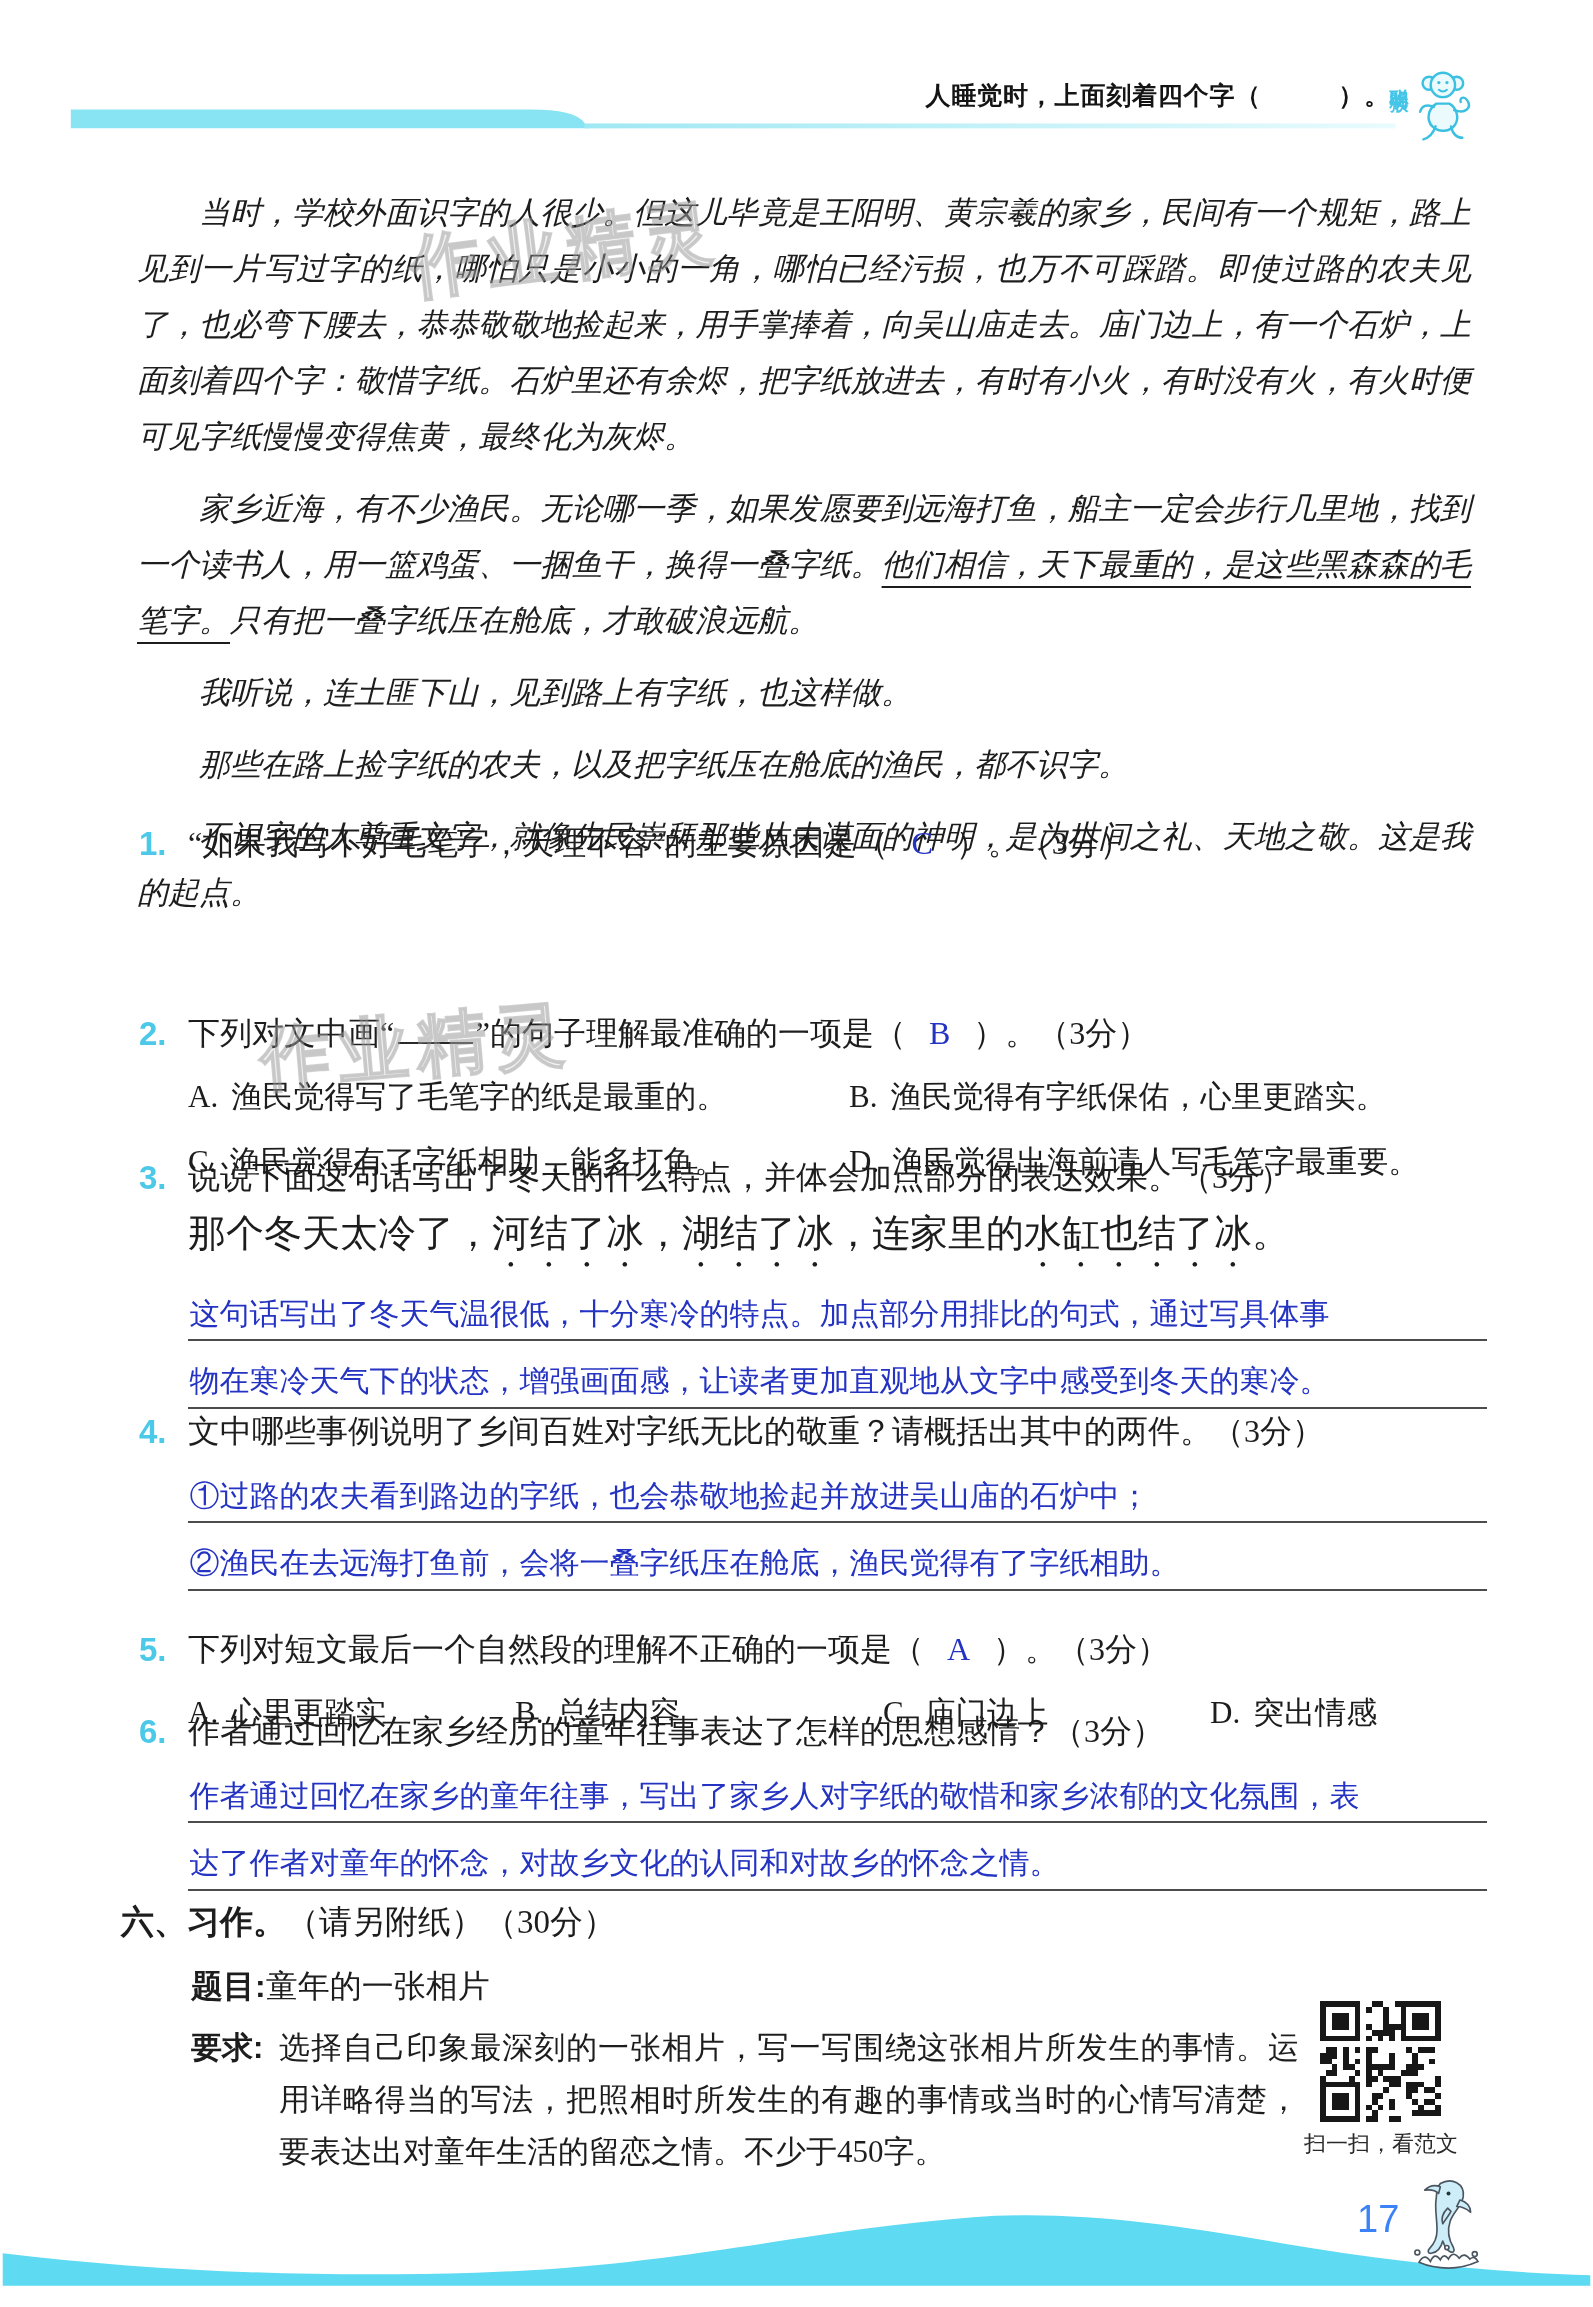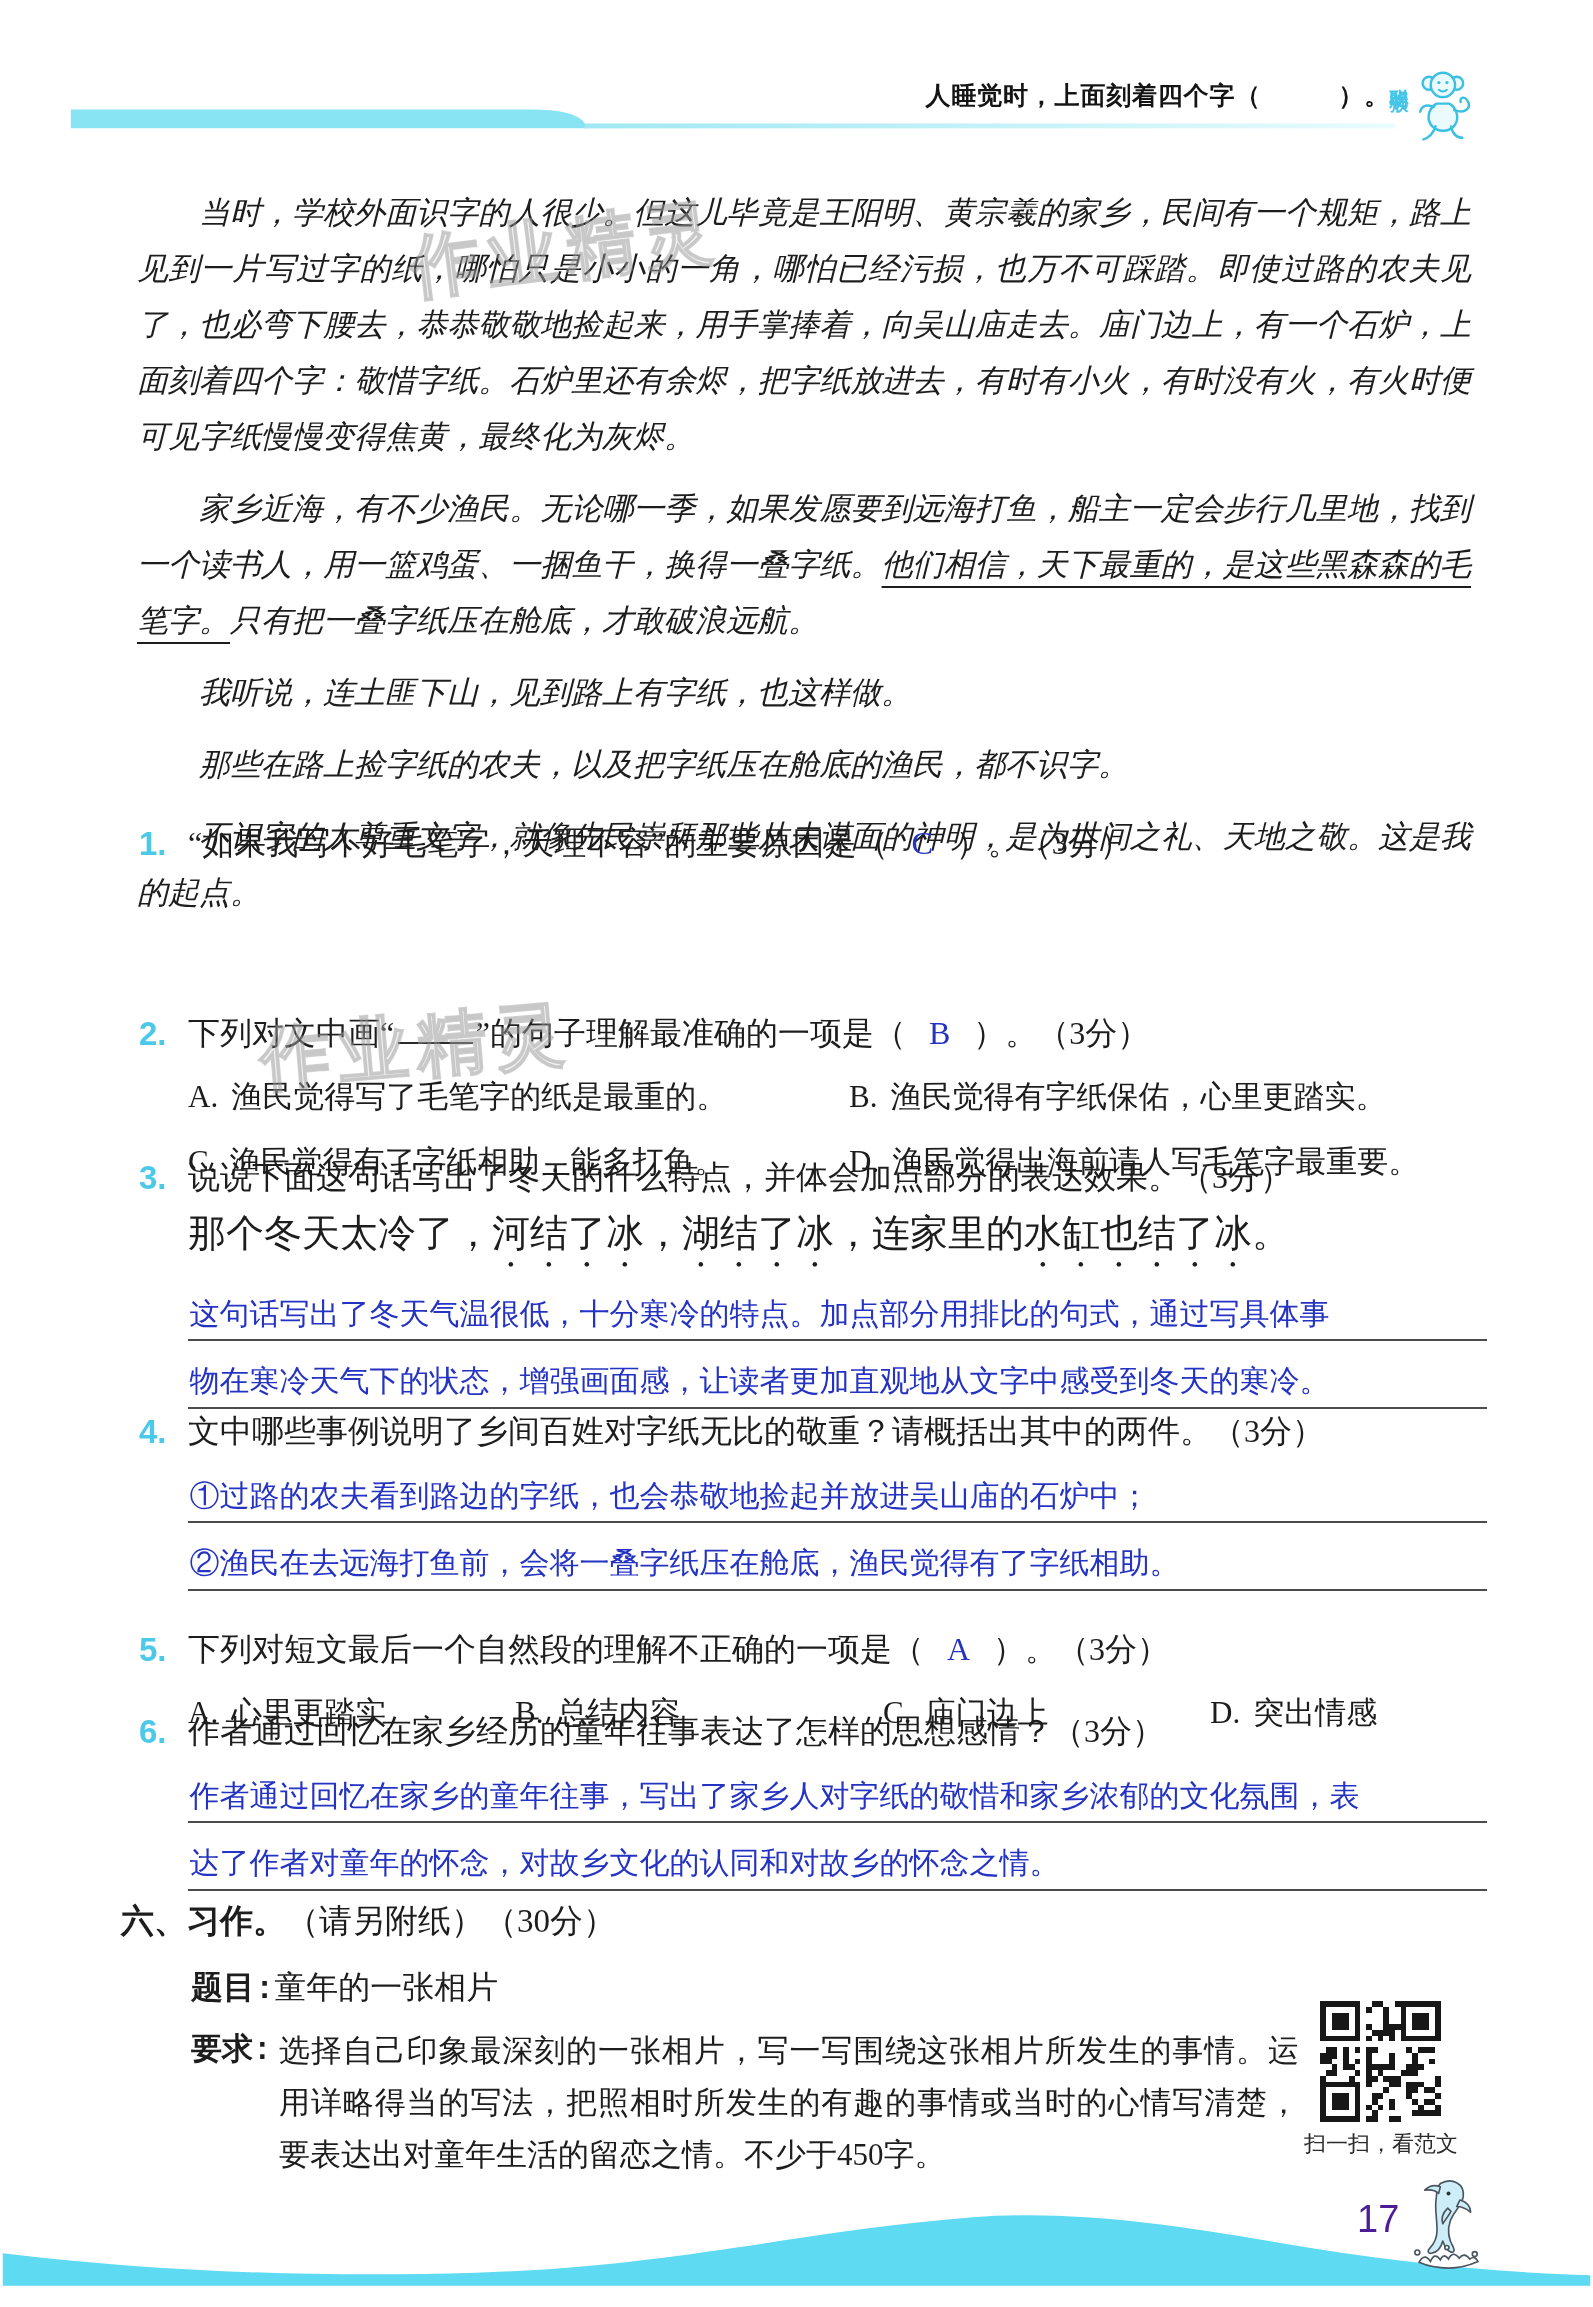--- a/index.html
+++ b/index.html
@@ -47,38 +47,38 @@
   .dot-em{-webkit-text-emphasis:filled dot #1d1d1d;-webkit-text-emphasis-position:under right;
           text-emphasis:filled dot #1d1d1d;text-emphasis-position:under right;}
   .ansrow{border-bottom:2.5px solid #4c4c4c;color:#2433c2;font-size:30px;line-height:38px;
           padding:11.5px 1.6px 6.5px 1.6px;white-space:nowrap;}
   .ansrow + .ansrow{margin-top:9.8px;}
   .answrap{margin-top:8.2px;}
 
   
   .comp{position:absolute;left:121px;top:1897px;width:1366px;z-index:2;}
   .comp-heading{font-size:33px;line-height:49px;}
-  .bold-sans{font-family:Liberation Mono, monospace;font-weight:bold;}
+  .bold-sans{font-family:Liberation Sans, sans-serif;font-weight:bold;}
   .comp-title{margin-left:70px;margin-top:14.7px;font-size:32px;line-height:49px;}
   .comp-req{margin-left:70px;margin-top:11.5px;display:flex;font-size:31px;line-height:52px;}
   .req-label{flex:none;width:88px;}
   .req-text{width:1020px;text-align:justify;}
 
   
   .qr-box{position:absolute;left:1320px;top:2001px;width:121px;height:121px;z-index:3;
           display:grid;grid-template-columns:repeat(21,1fr);grid-template-rows:repeat(21,1fr);}
   .qr-box div{width:100%;height:100%;}
   .qr-caption{position:absolute;left:1283px;top:2129px;width:196px;text-align:center;
               font-size:22px;color:#2a2a2a;z-index:3;}
 
   
   .wave{position:absolute;left:0;top:2201px;width:1593px;height:106px;z-index:1;}
   .dolphin{position:absolute;left:1409px;top:2177px;z-index:2;}
   .page-num{position:absolute;left:1357px;top:2198px;font-family:"Liberation Sans",sans-serif;
-            font-size:38px;color:#4c1d95;z-index:2;}
+            font-size:38px;color:#3b82f6;z-index:2;}
 </style>
 </head>
 <body>
 
 <div class="page">
 
   <svg class="topbar" width="1593" height="139" viewBox="0 0 1947 170">
     <defs>
       <linearGradient id="fadeLine" x1="0" y1="0" x2="1" y2="0">
         <stop offset="0" stop-color="#9fe8f3"></stop>

